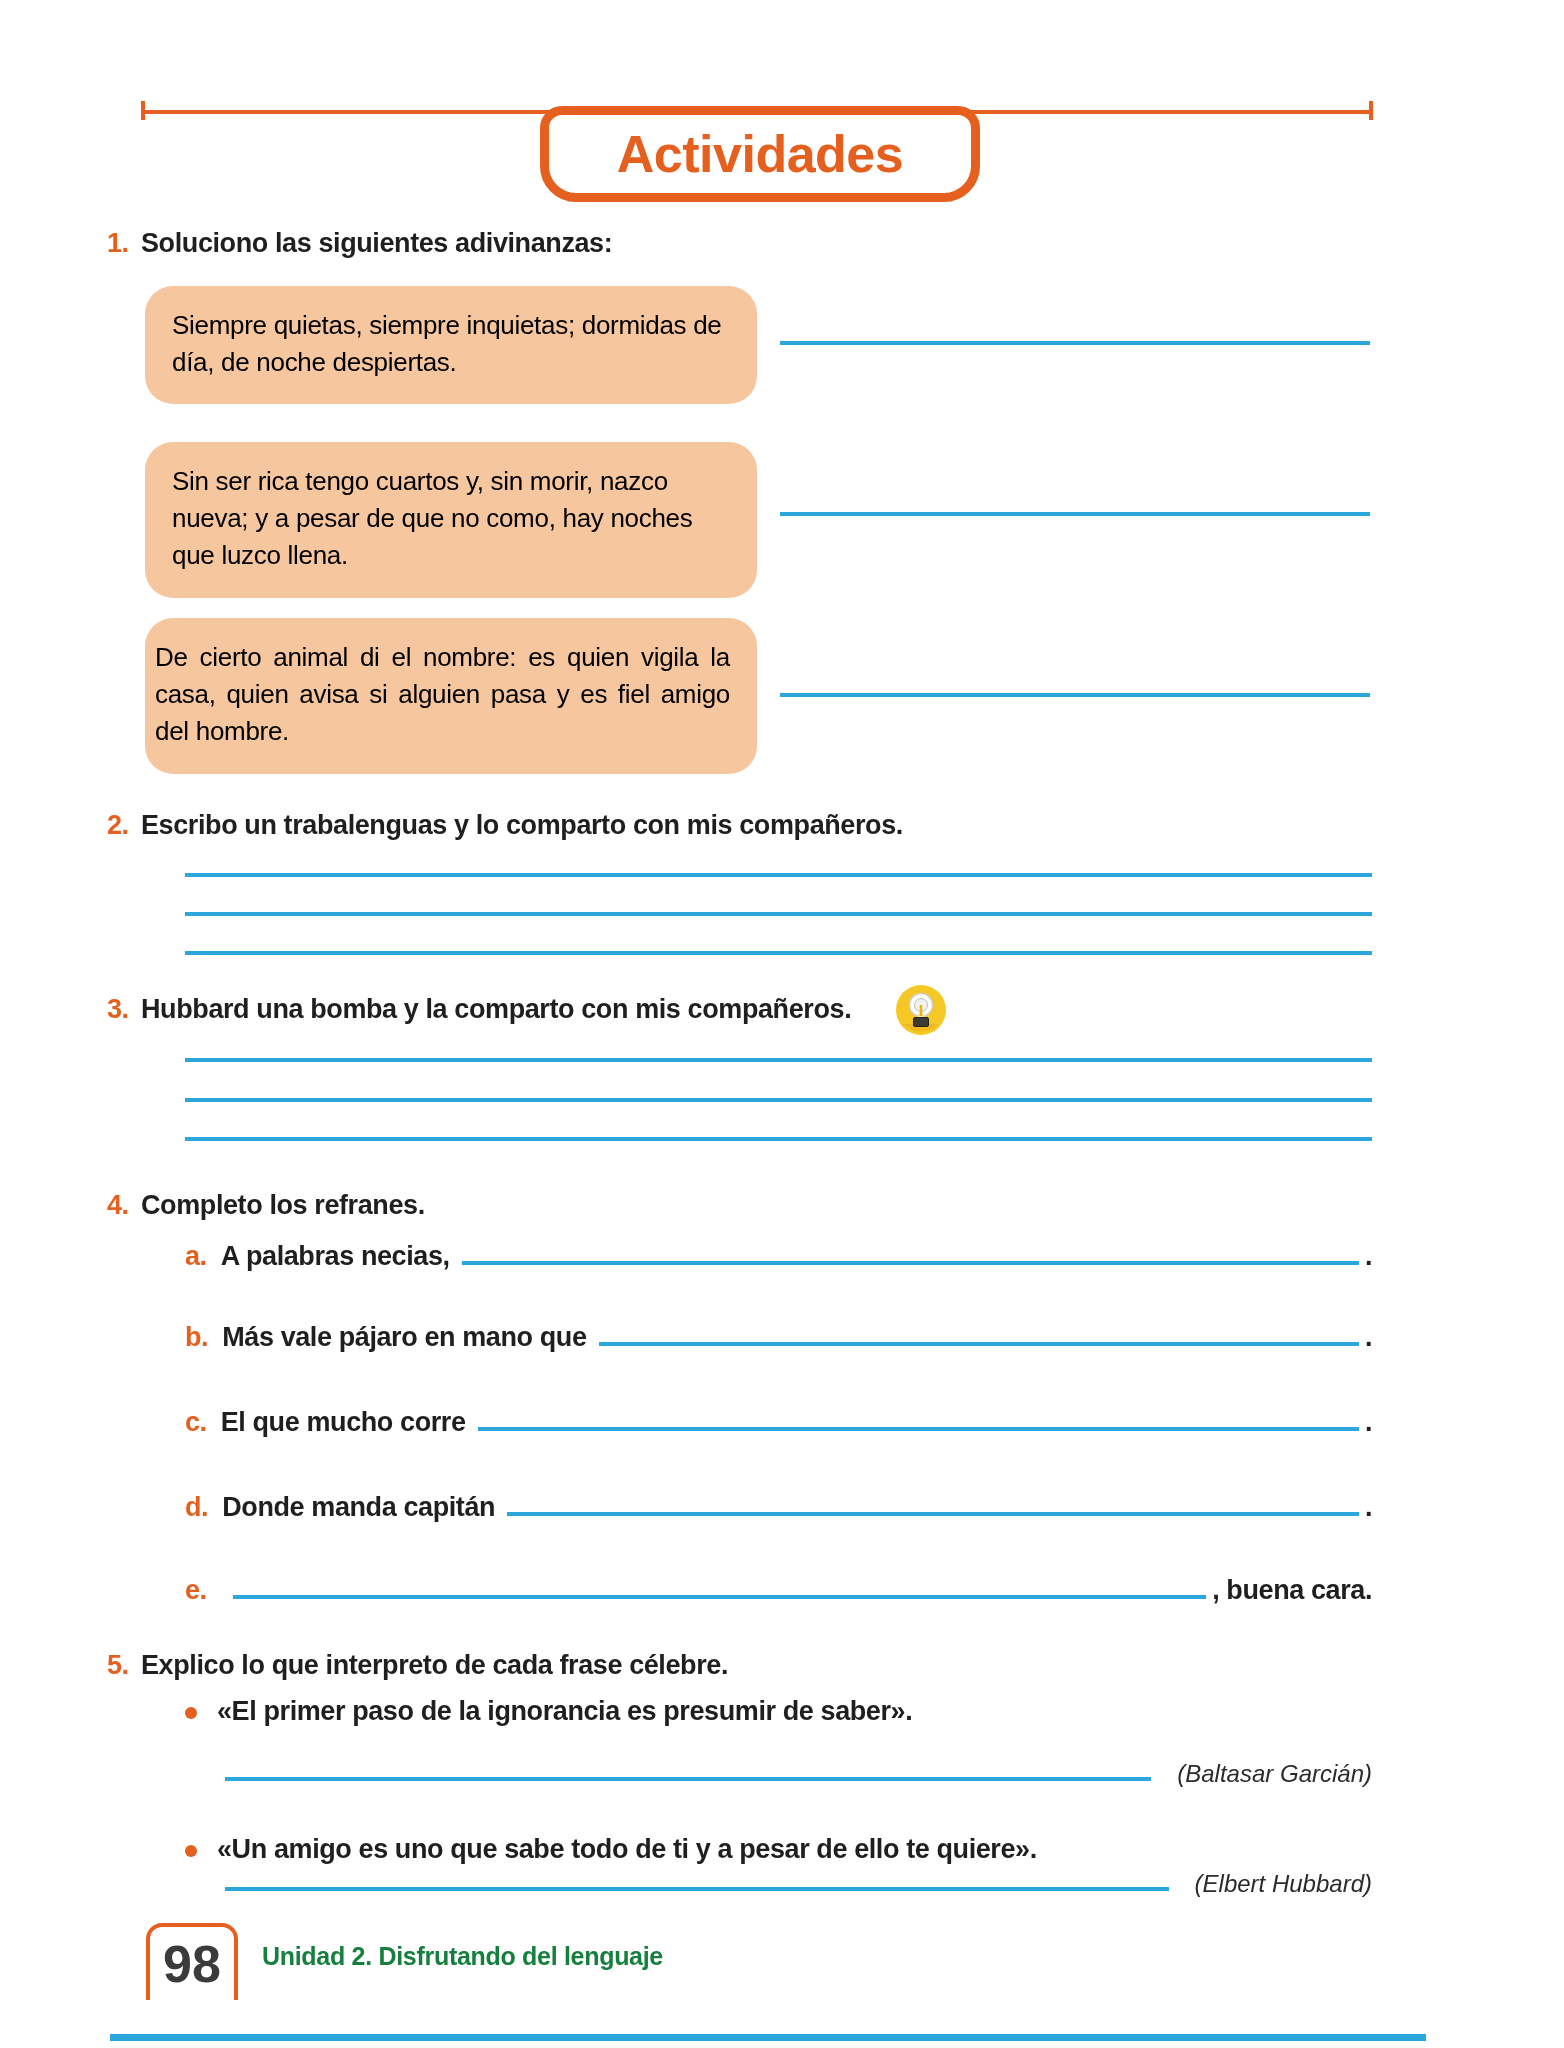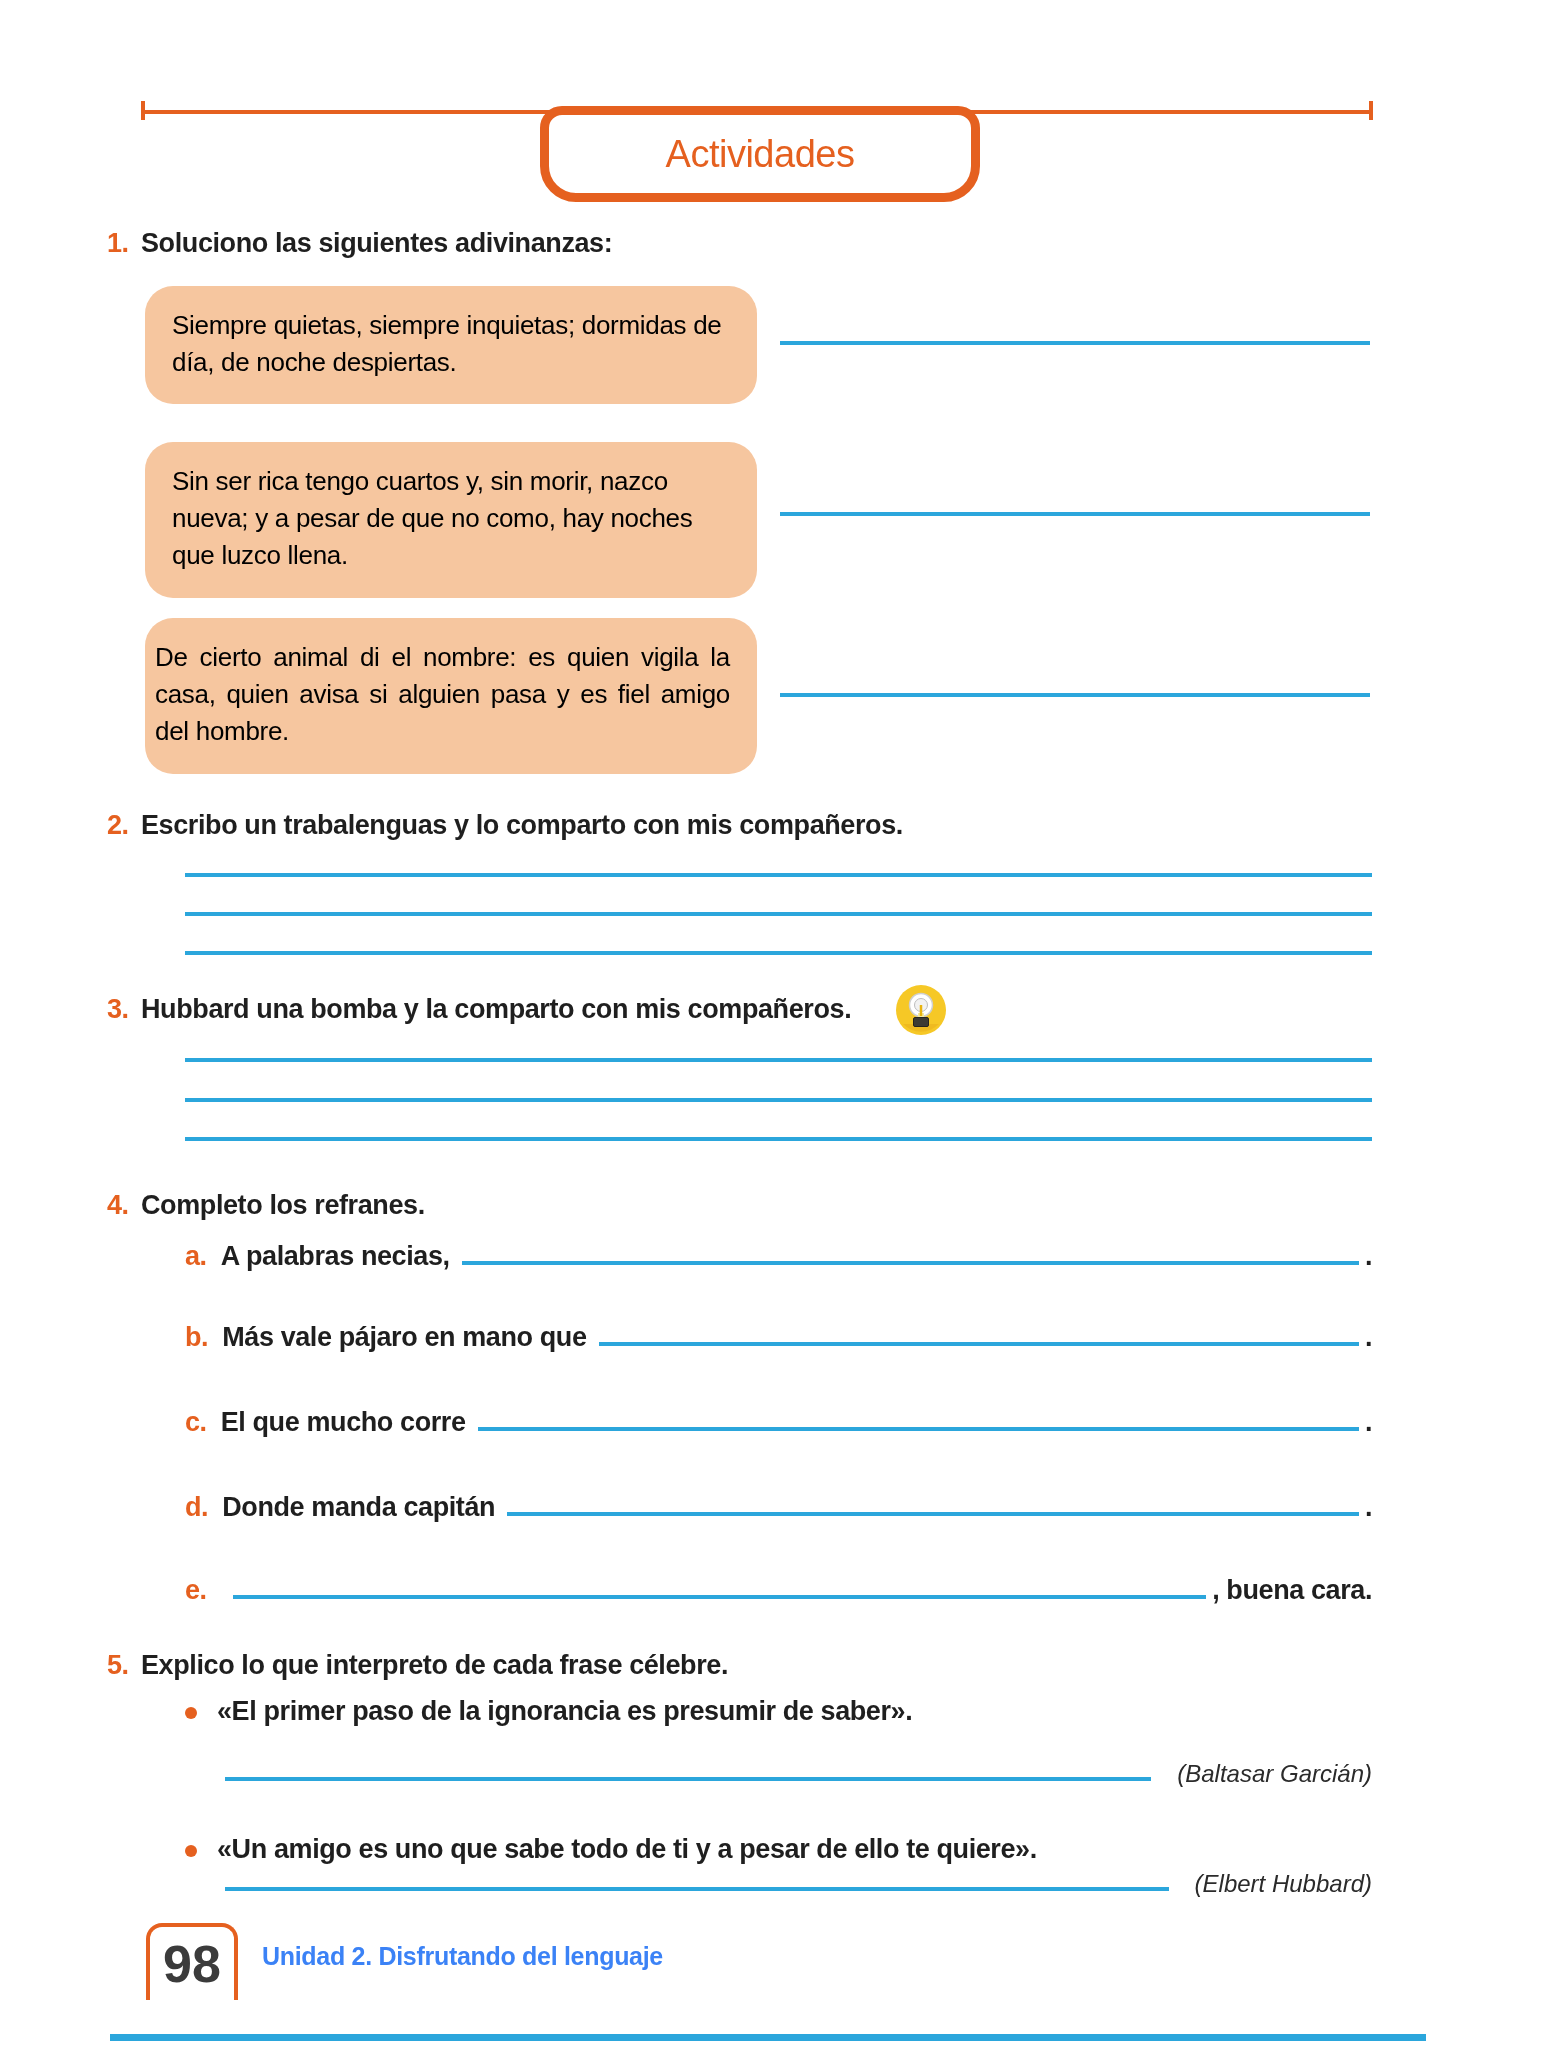--- a/index.html
+++ b/index.html
@@ -5,21 +5,21 @@
   html,body{margin:0;padding:0;background:#fff;}
   #page{position:relative;width:1564px;height:2048px;background:#ffffff;overflow:hidden;
         font-family:"Liberation Sans","DejaVu Sans",sans-serif;color:#1f1f1f;}
 
   
   .header-rule{position:absolute;left:143px;top:110px;width:1229px;height:4px;background:#E5601F;}
   .header-tick{position:absolute;top:101px;width:4px;height:19px;background:#E5601F;}
   .title-box{position:absolute;left:540px;top:106px;width:440px;height:96px;background:#fff;
              border:9px solid #E5601F;border-radius:22px 22px 36px 36px;box-sizing:border-box;
              display:flex;align-items:center;justify-content:center;}
-  .title-text{color:#E5601F;font-size:38px;font-weight:normal;letter-spacing:-0.5px;}
+  .title-text{color:#E5601F;font-size:52px;font-weight:bold;letter-spacing:-0.5px;}
 
   
   .item-row{position:absolute;left:107px;display:flex;font-weight:bold;font-size:27px;
             letter-spacing:-0.4px;color:#1f1f1f;align-items:flex-start;}
   .item-num{color:#E5601F;width:34px;flex:0 0 34px;}
 
   
   .riddle-box{position:absolute;left:145px;width:612px;background:#F6C69F;border-radius:28px;
               padding:21px 27px;box-sizing:border-box;font-size:26px;line-height:1.43;
               letter-spacing:-0.3px;color:#000000;}
@@ -46,21 +46,21 @@
 
   
   .bulb-icon{position:absolute;left:895px;top:984px;width:52px;height:52px;}
 
   
   .page-num-box{position:absolute;left:146px;top:1923px;width:92px;height:77px;box-sizing:border-box;
                 border:4px solid #E5601F;border-bottom:none;border-radius:16px 16px 0 0;
                 display:flex;align-items:center;justify-content:center;background:#fff;}
   .page-num{font-size:52px;font-weight:bold;color:#3b3b3b;}
   .footer-unit{position:absolute;left:262px;top:1942px;font-size:25px;font-weight:bold;
-               color:#3b82f6;letter-spacing:-0.3px;text-align:center;}
+               color:#15803d;letter-spacing:-0.3px;text-align:center;}
   .bottom-bar{position:absolute;left:110px;top:2034px;width:1316px;height:7px;background:#2BA6DC;}
 </style>
 </head>
 <body>
 
 <div id="page">
 
   <div class="header-rule"></div>
   <div class="header-tick" style="left:141px;"></div>
   <div class="header-tick" style="left:1369px;"></div>

